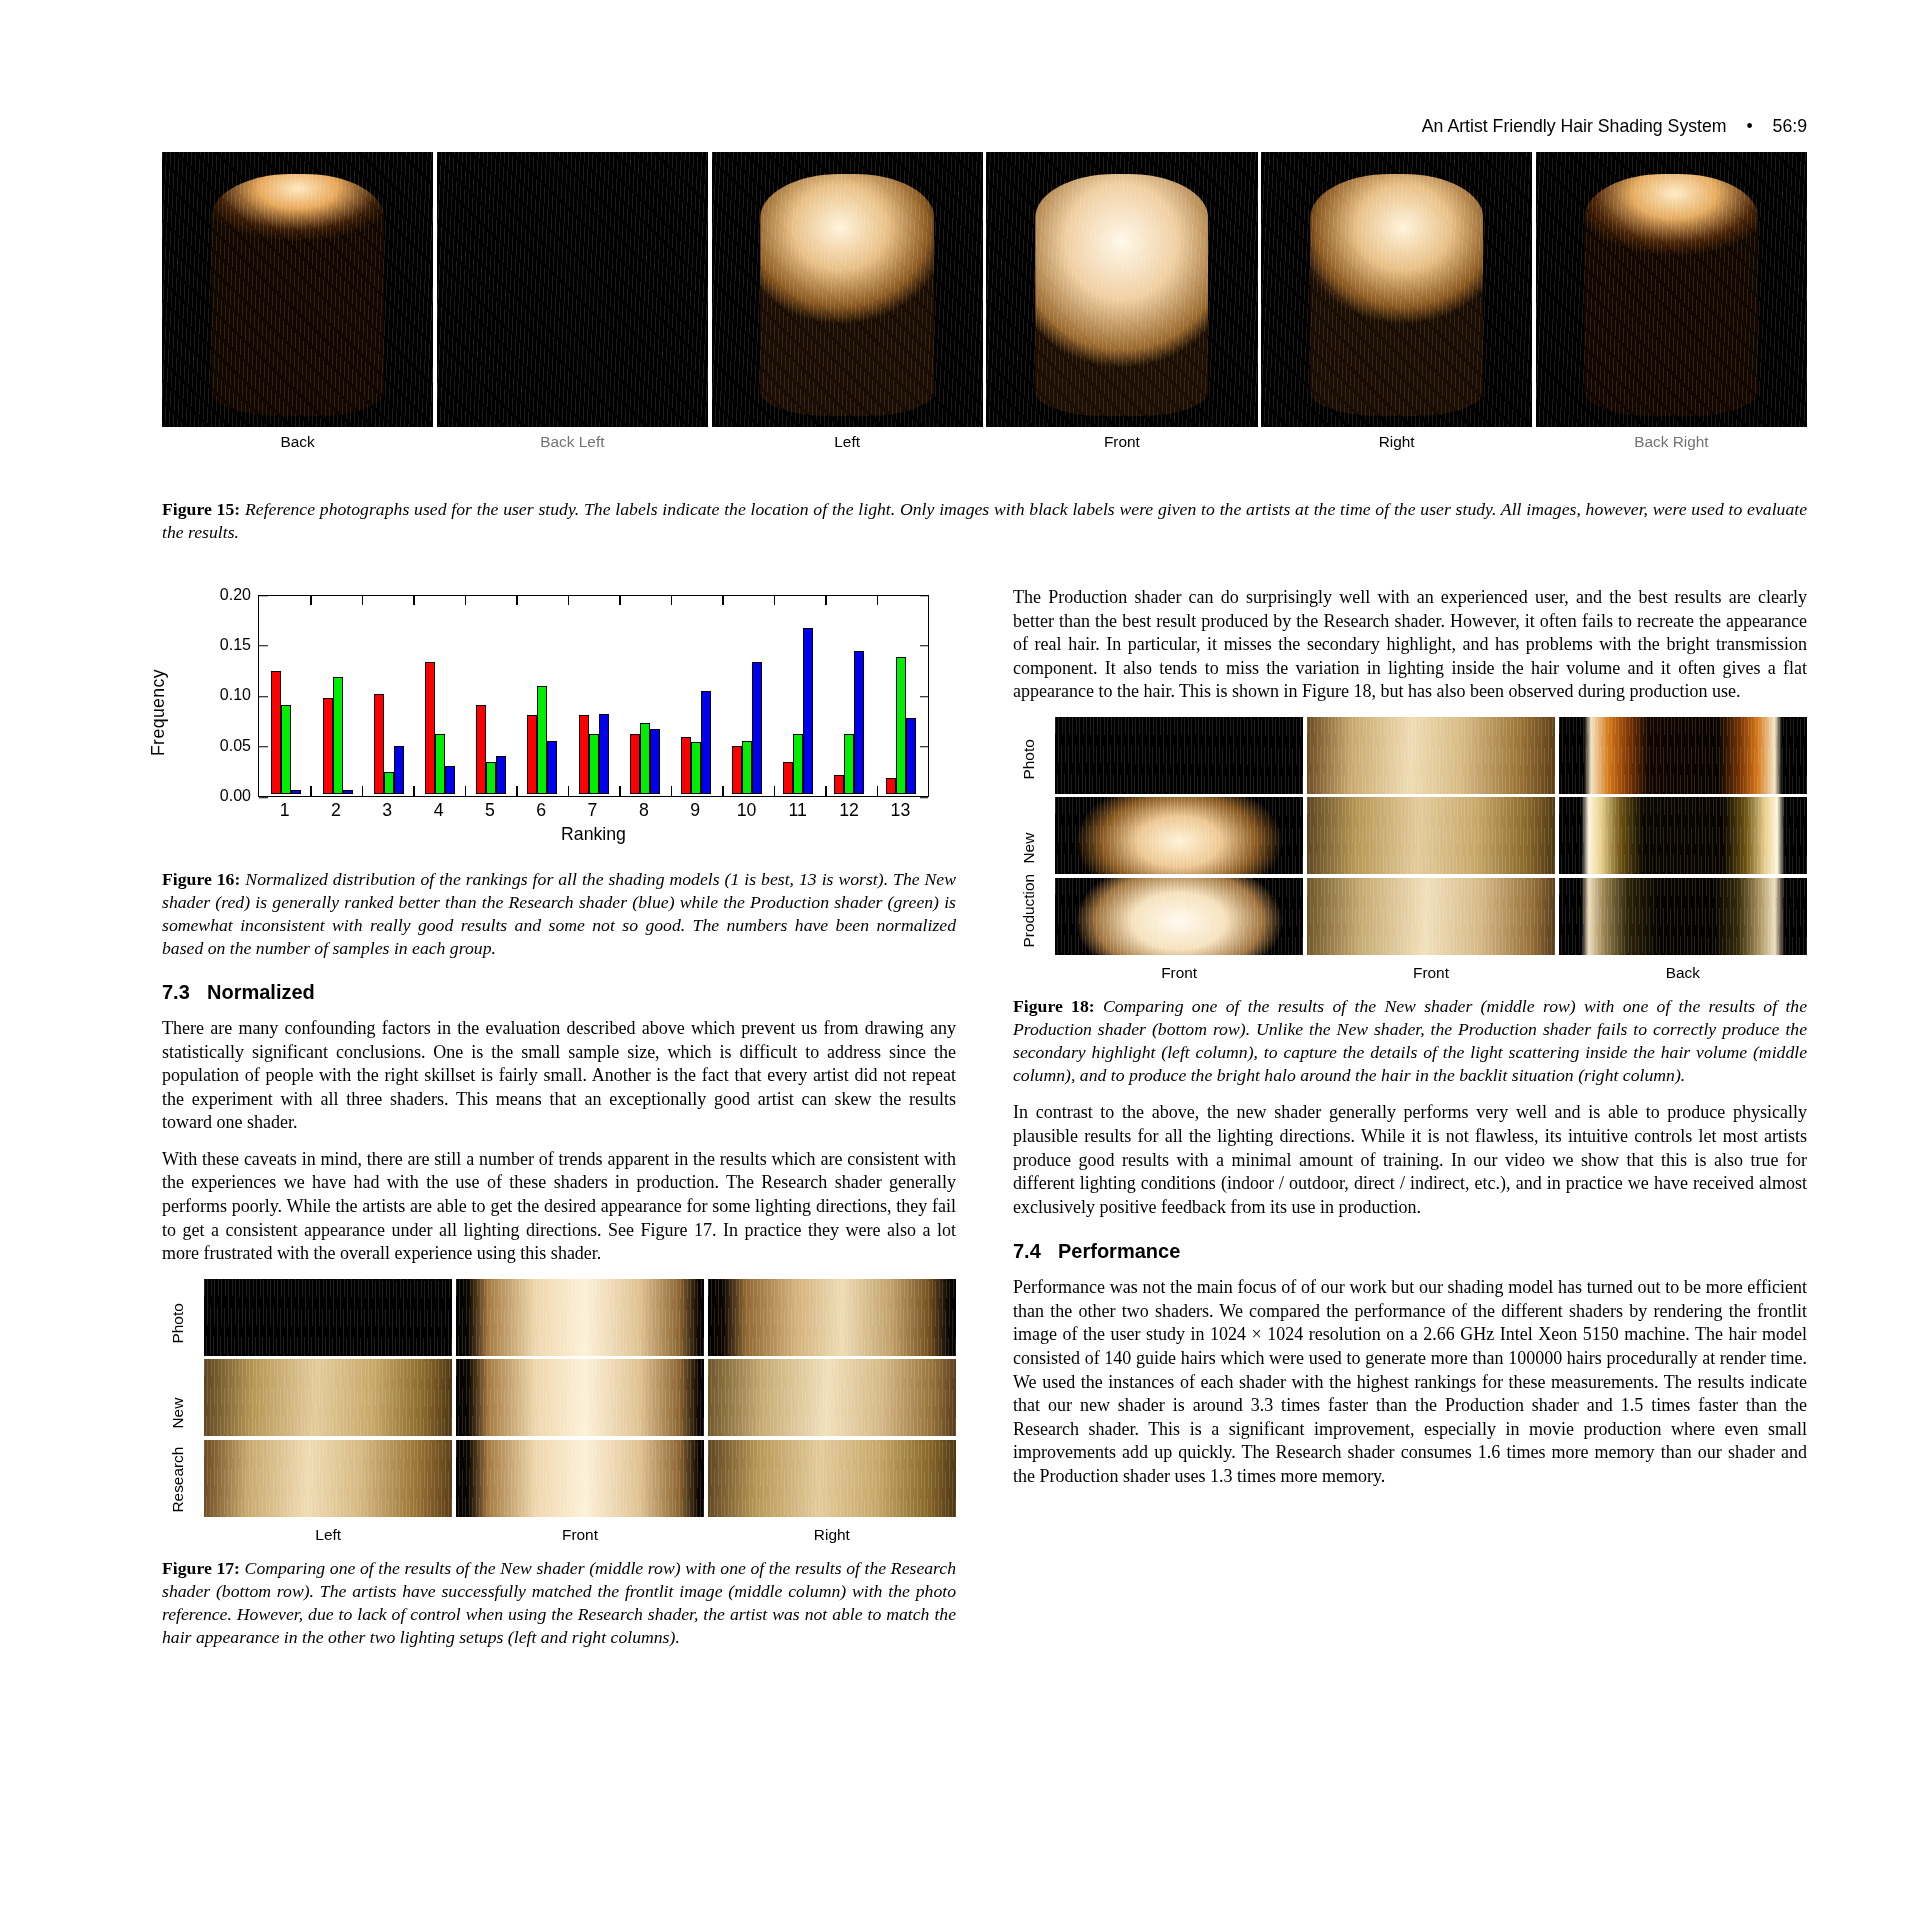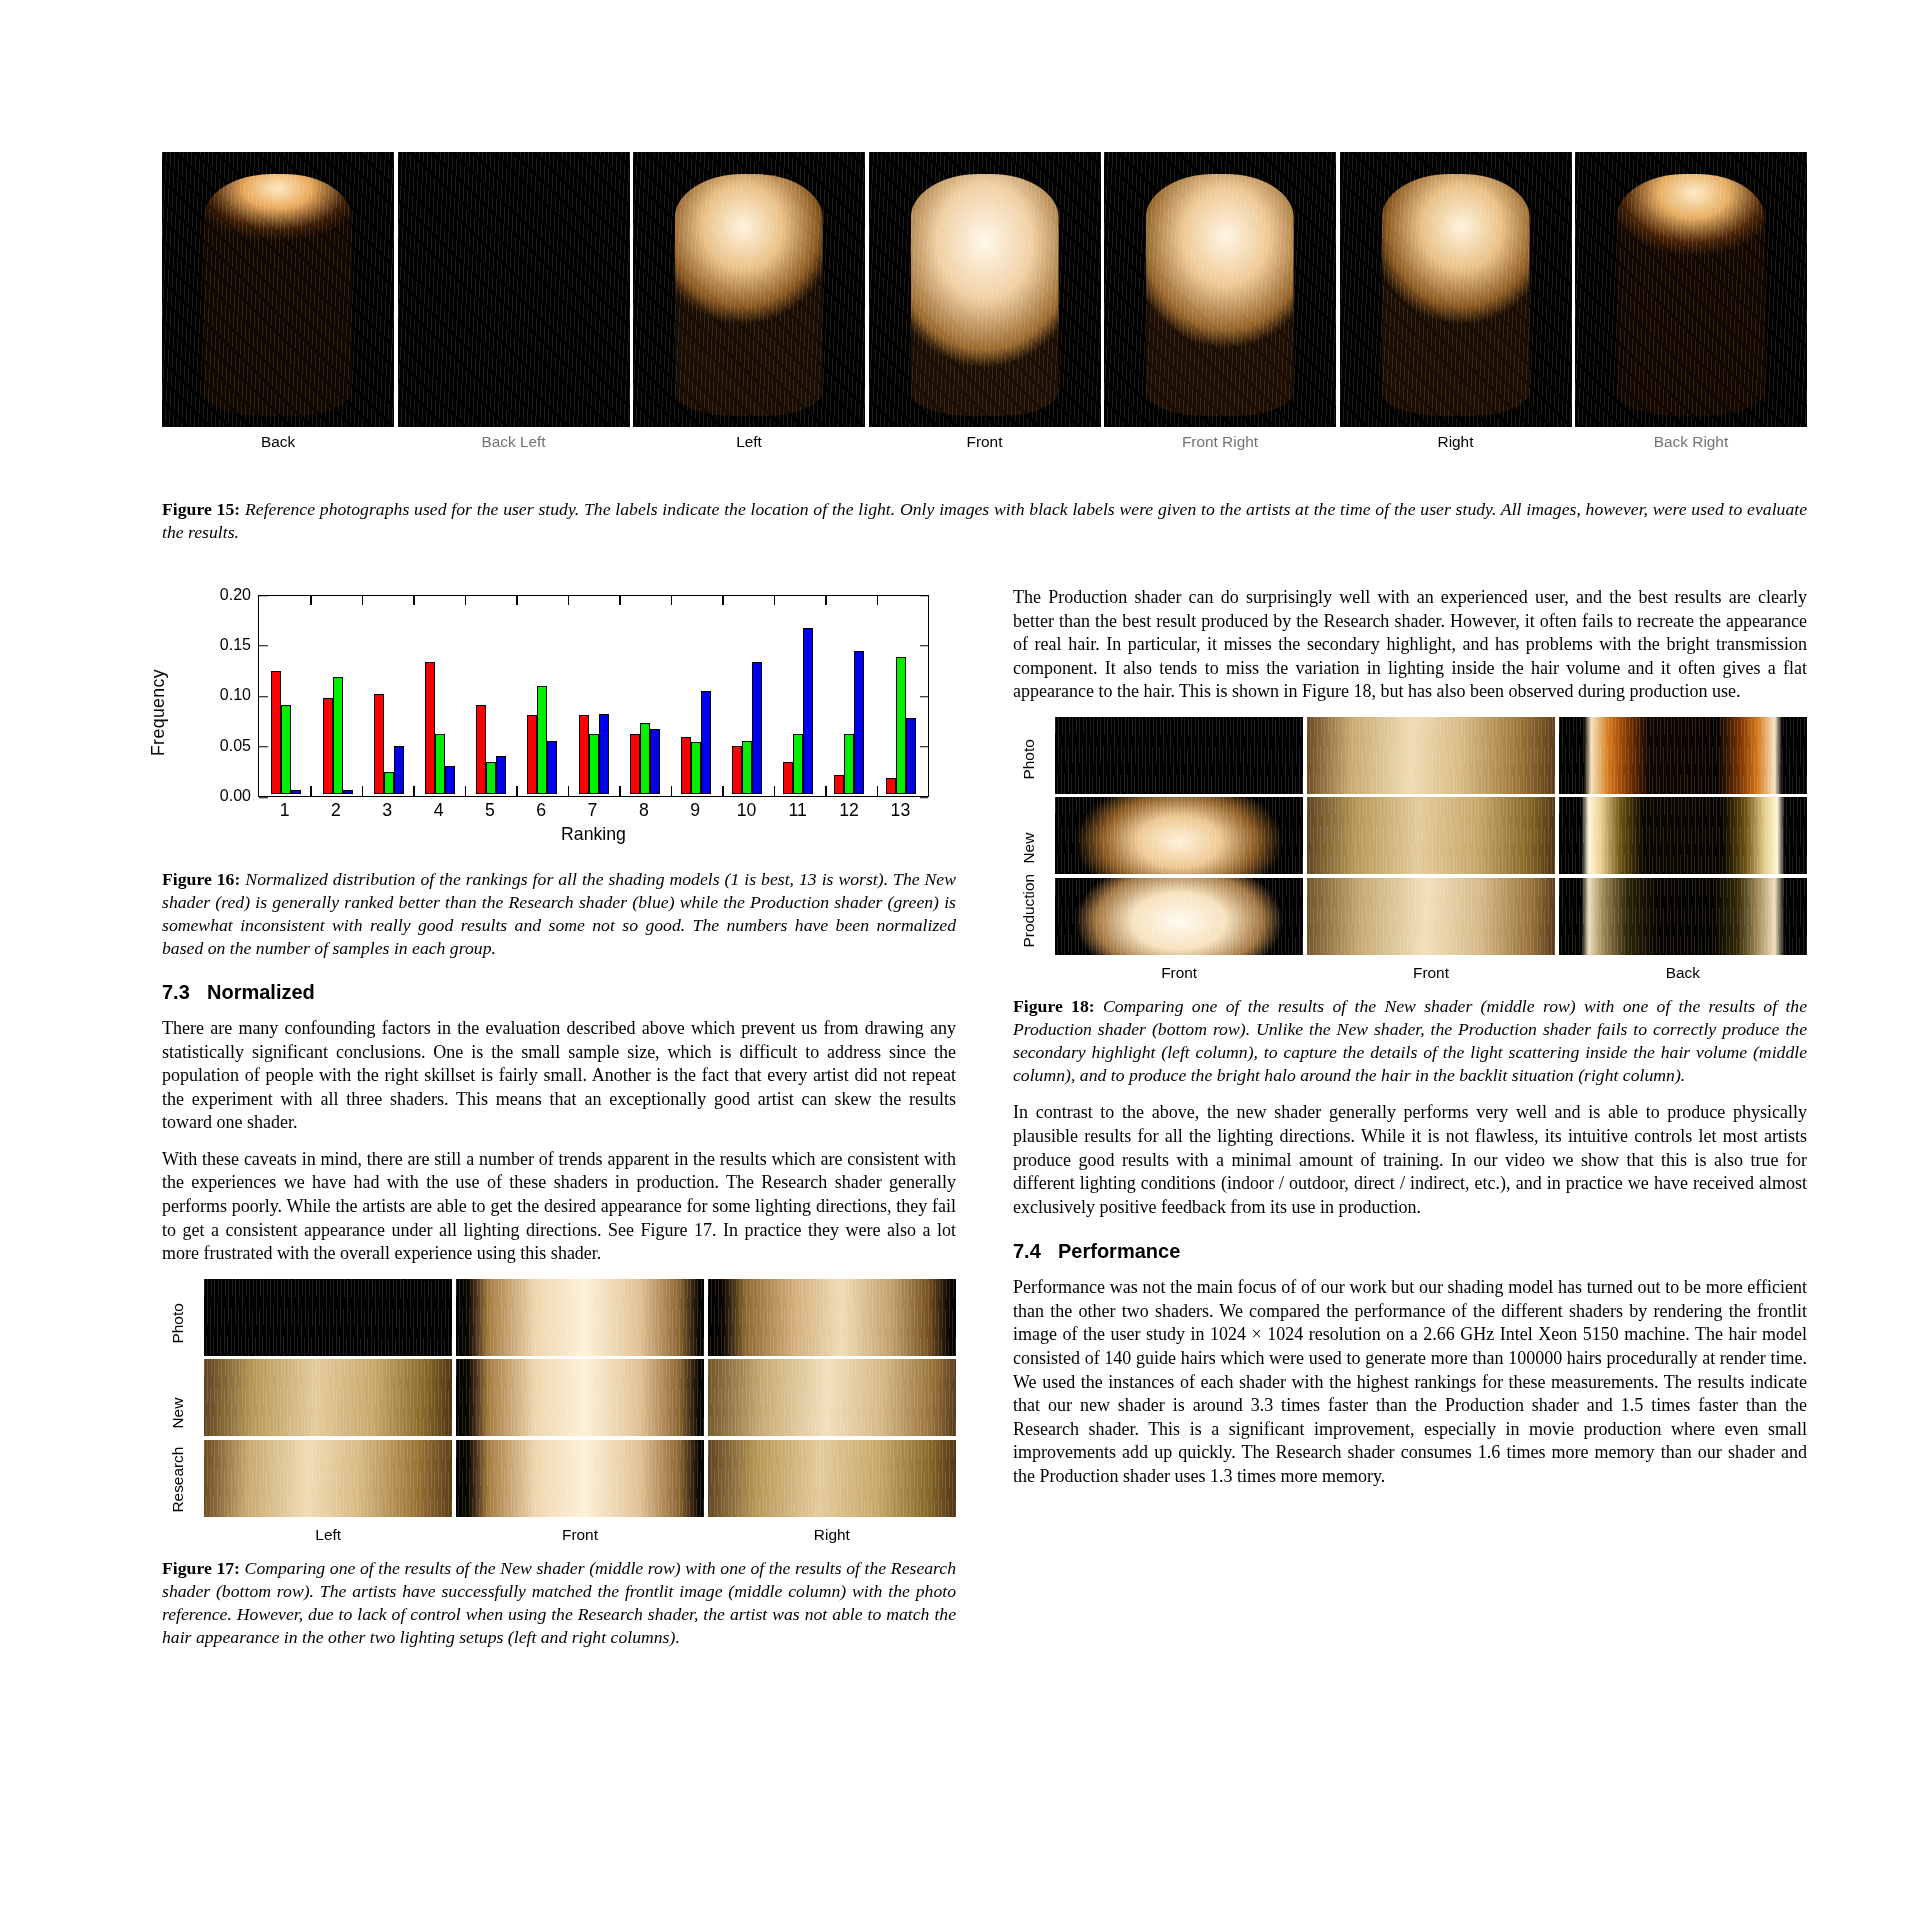--- a/index.html
+++ b/index.html
@@ -216,20 +216,23 @@
                       #e0c294 74%, #8d6632 90%, #090501 98%, #000 100%); }
   .tx-strand-c { background:
       linear-gradient(90deg,#000 0%, #0c0602 6%, #8f6832 15%, #d4b07c 35%, #eddcb6 54%,
                       #c2a06c 74%, #74511f 89%, #0a0602 97%, #000 100%); }
 </style>
 </head>
 <body>
 
 <div class="page">
 
+  <div class="runhead">
+    <span>An Artist Friendly Hair Shading System</span><span class="sep">•</span><span>56:9</span>
+  </div>
 
   <div class="fig15">
     <div class="fig15-strip">
       <div class="f15cell">
         <div class="f15img">
             <div class="hairmass hair-back"></div>
             <div class="strands"></div>
           </div>
         <div class="f15label lbl-black">Back</div>
       </div>
@@ -246,27 +249,20 @@
             <div class="strands"></div>
           </div>
         <div class="f15label lbl-black">Left</div>
       </div>
       <div class="f15cell">
         <div class="f15img">
             <div class="hairmass hair-front"></div>
             <div class="strands"></div>
           </div>
         <div class="f15label lbl-black">Front</div>
-      </div>
-      <div class="f15cell">
-        <div class="f15img">
-            <div class="hairmass hair-frontright"></div>
-            <div class="strands"></div>
-          </div>
-        <div class="f15label lbl-red">Front Right</div>
       </div>
       <div class="f15cell">
         <div class="f15img">
             <div class="hairmass hair-right"></div>
             <div class="strands"></div>
           </div>
         <div class="f15label lbl-black">Right</div>
       </div>
       <div class="f15cell">
         <div class="f15img">

